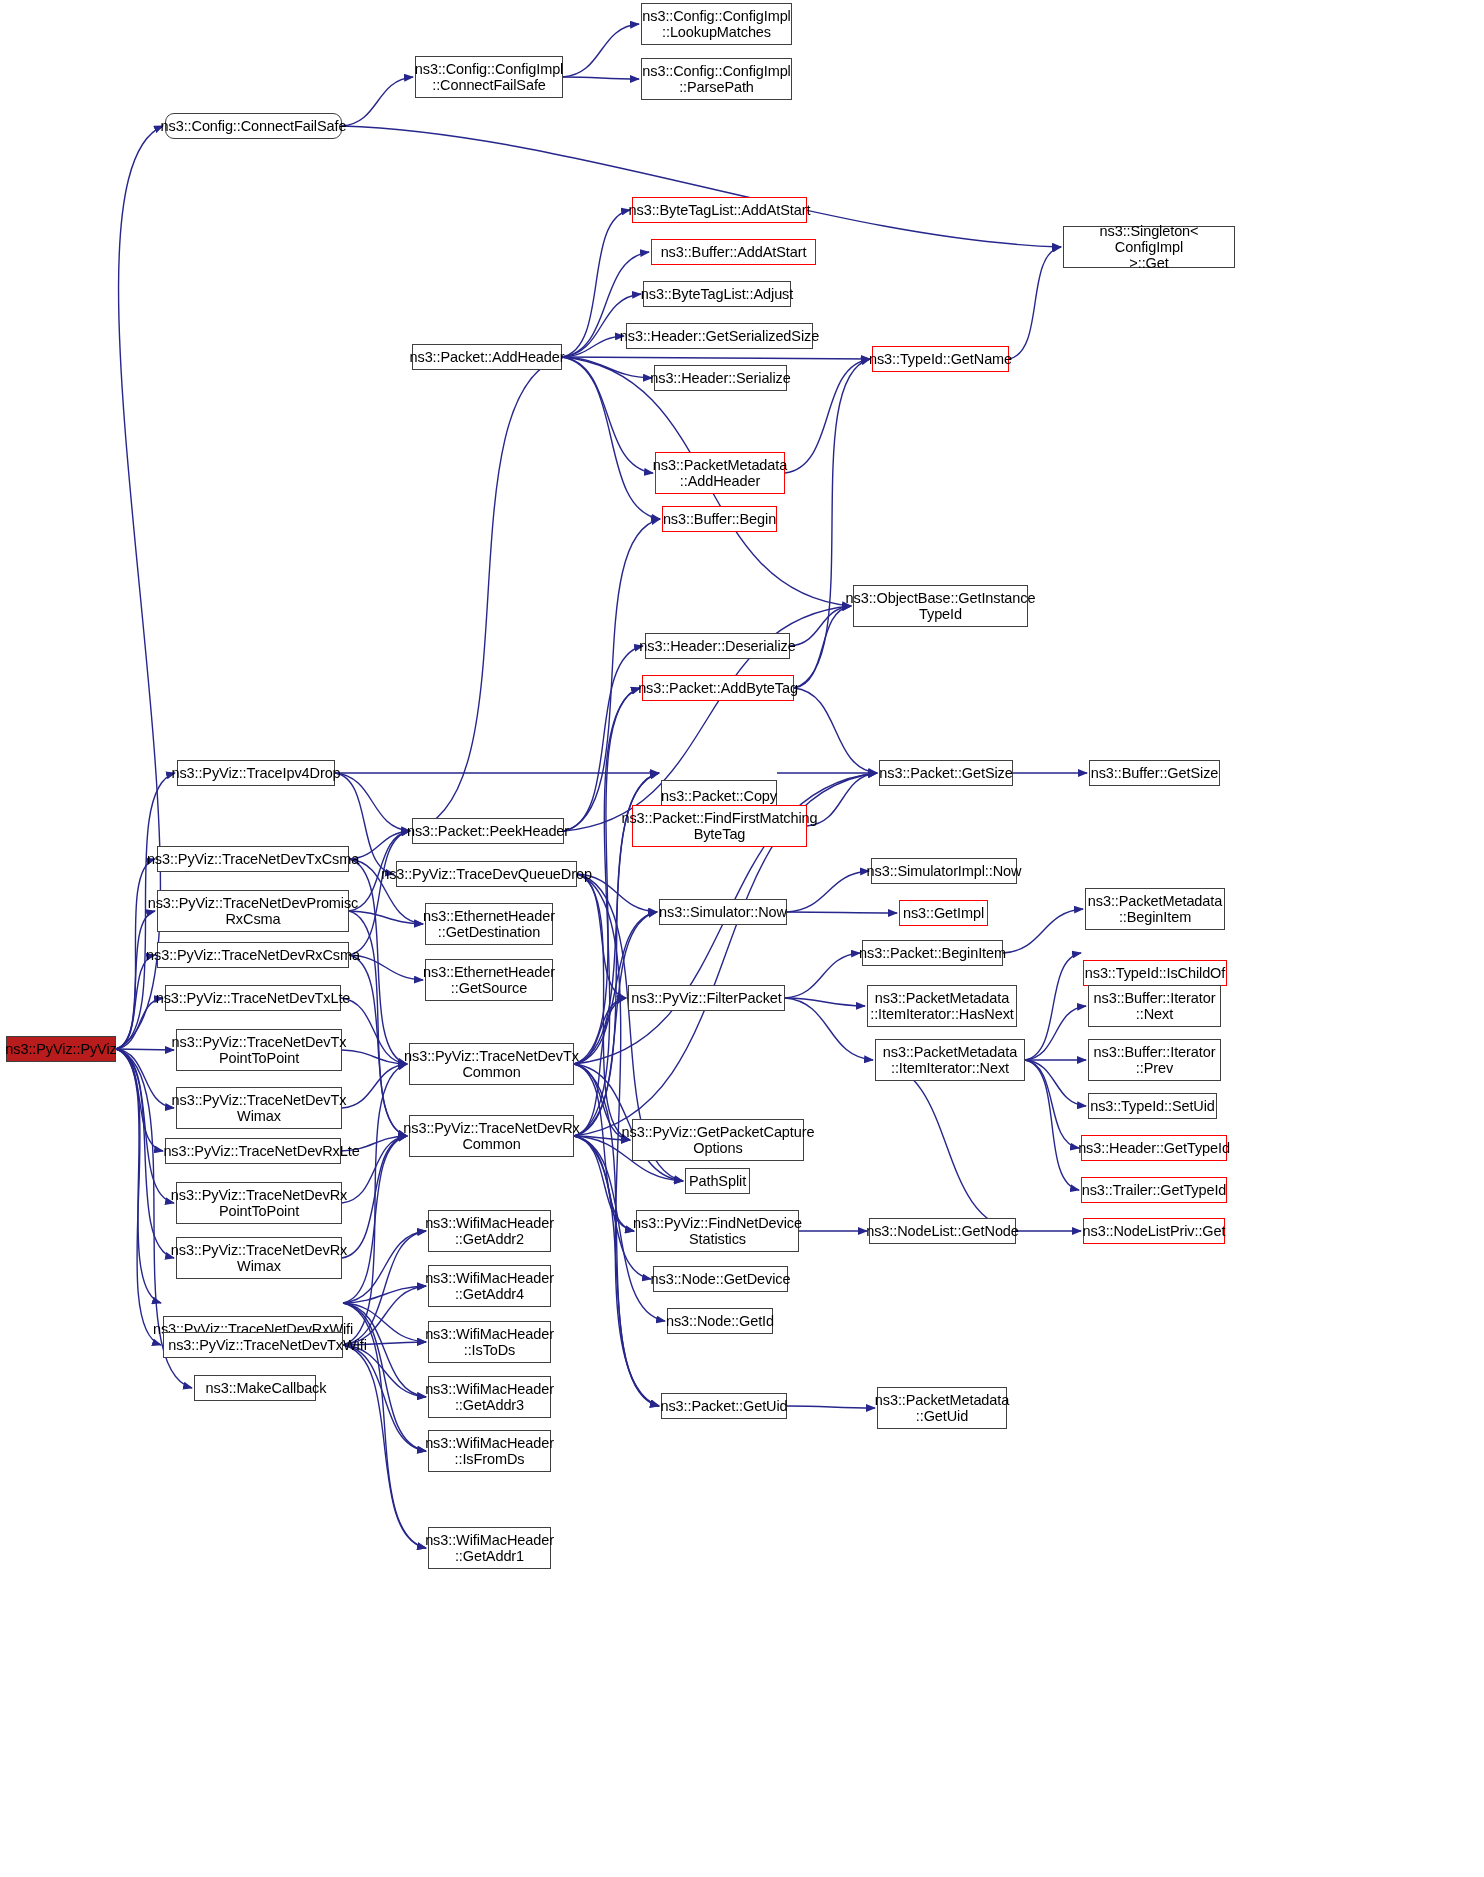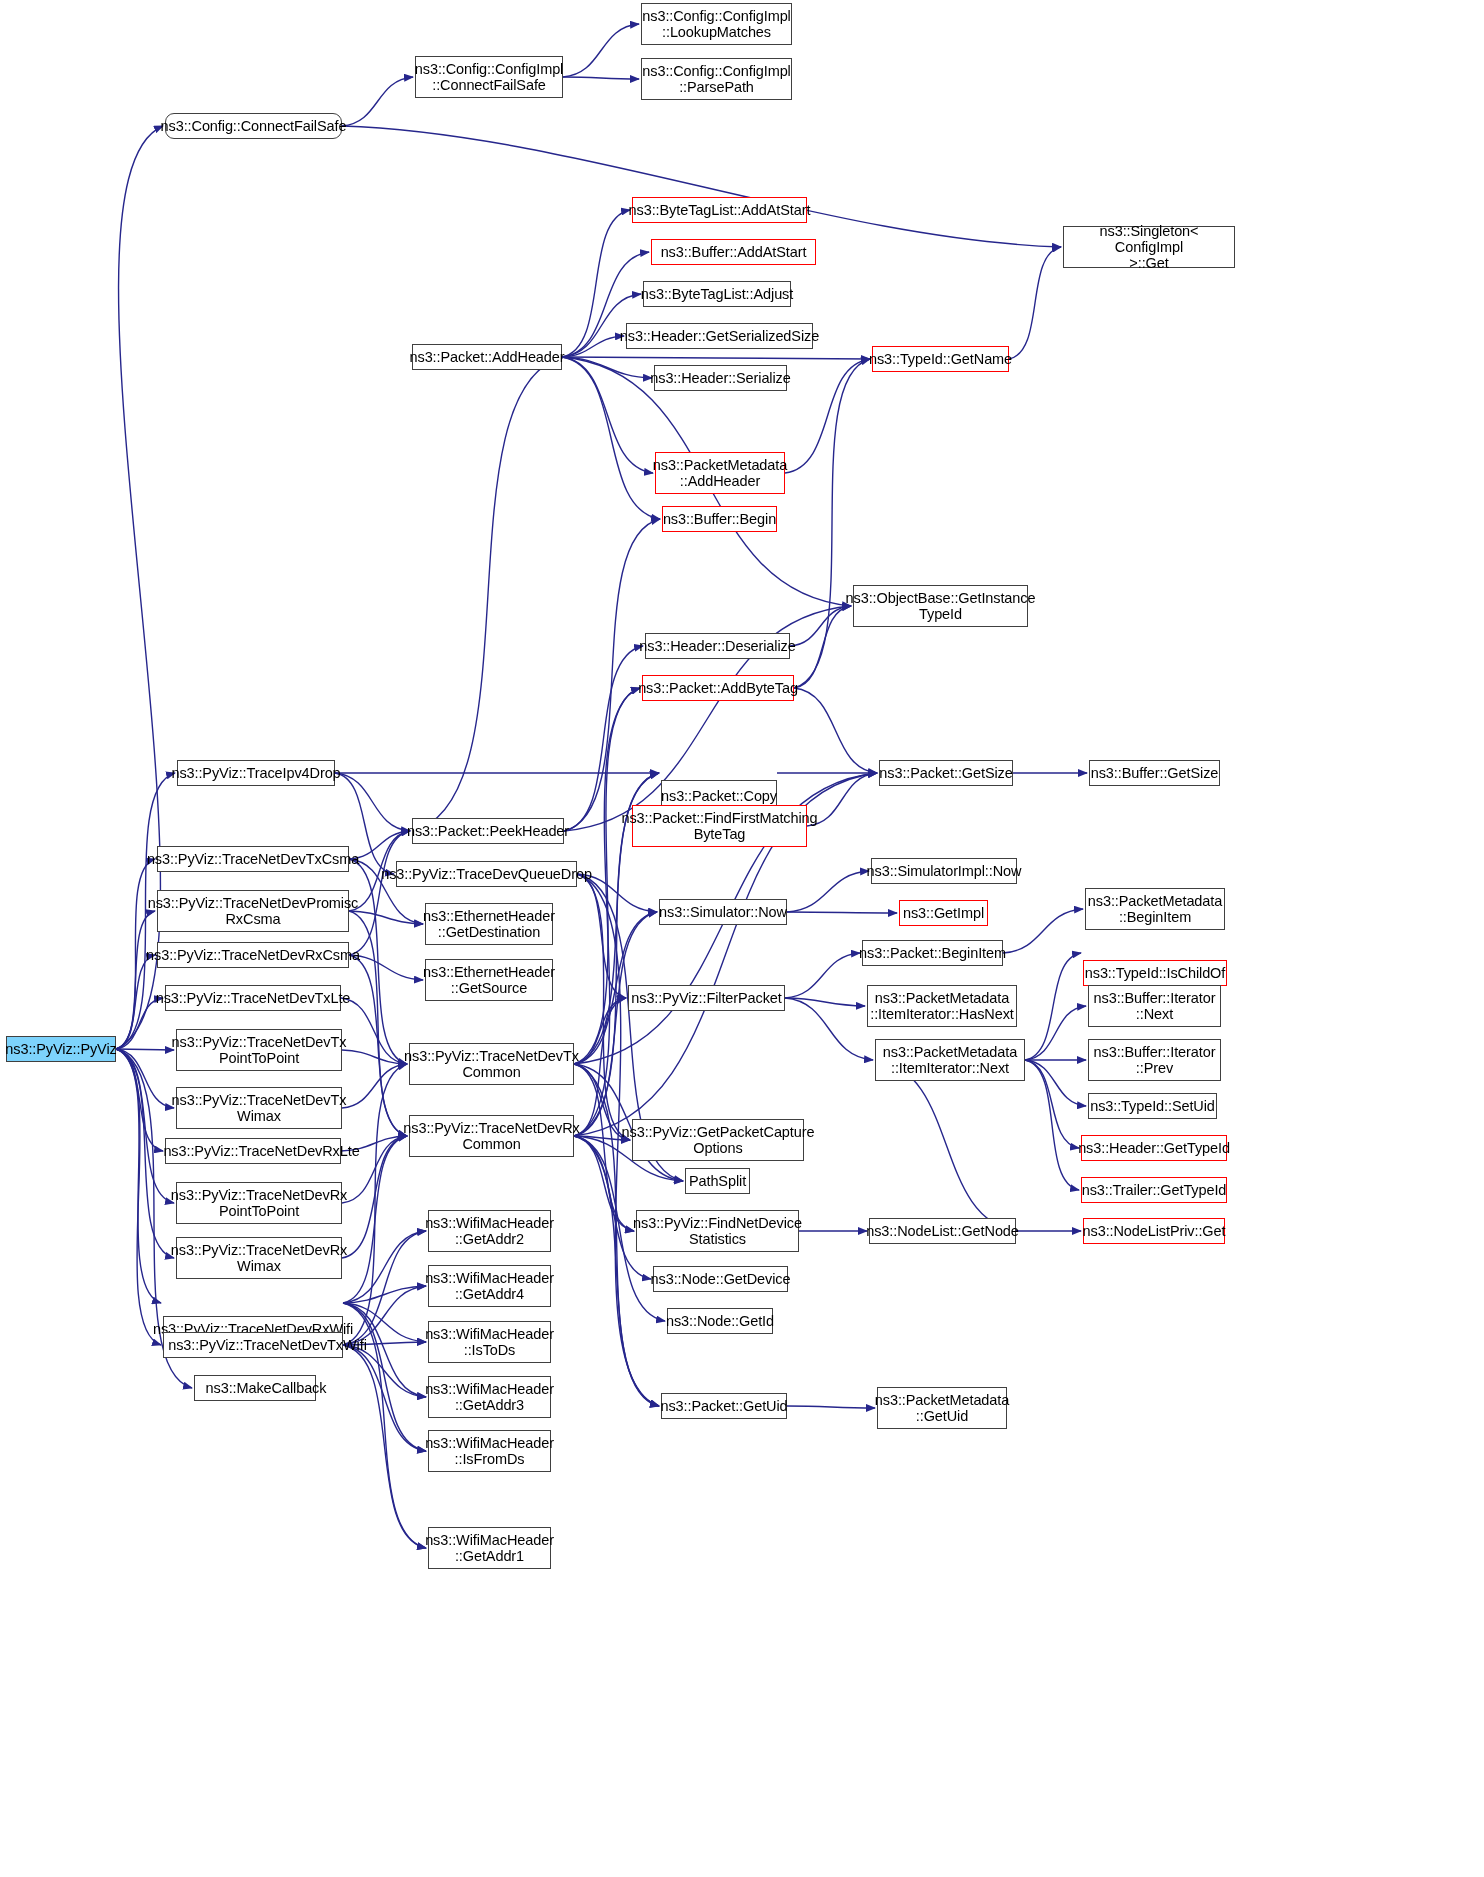--- a/index.html
+++ b/index.html
@@ -36,21 +36,21 @@
     line-height: 1.12;
     letter-spacing: -0.1px;
     white-space: pre-line;
     padding: 0 3px;
     z-index: 5;
   }
   .node.red {
     border-color: #ff0000;
   }
   .node.current {
-    background: #7dd3fc;
+    background: #b91c1c;
     border-color: #404040;
   }
 </style>
 </head>
 <body>
 
 <div id="graph">
   <svg id="edges" viewBox="0 0 1484 1877" xmlns="http://www.w3.org/2000/svg">
     <defs>
       <marker id="arrow" markerWidth="10" markerHeight="8" refX="9" refY="4" orient="auto" markerUnits="userSpaceOnUse">

